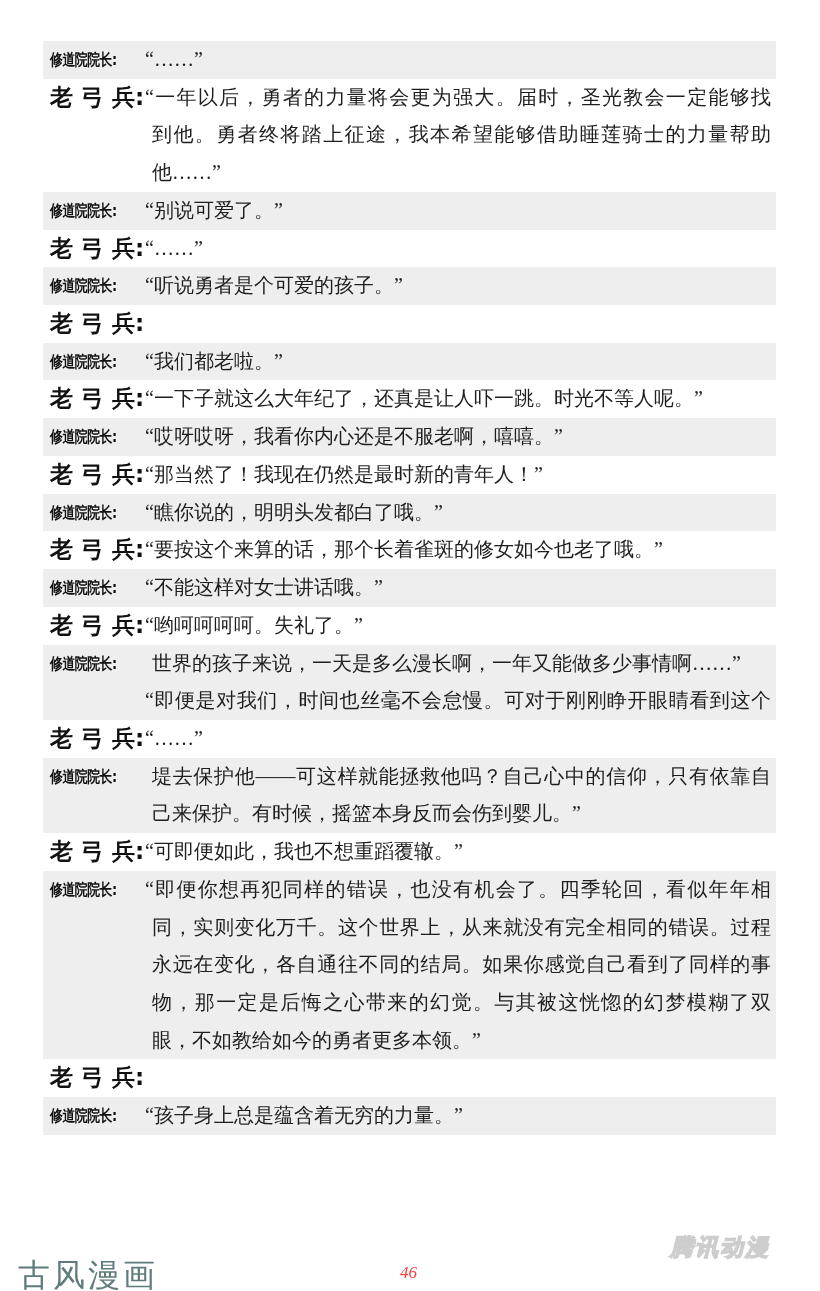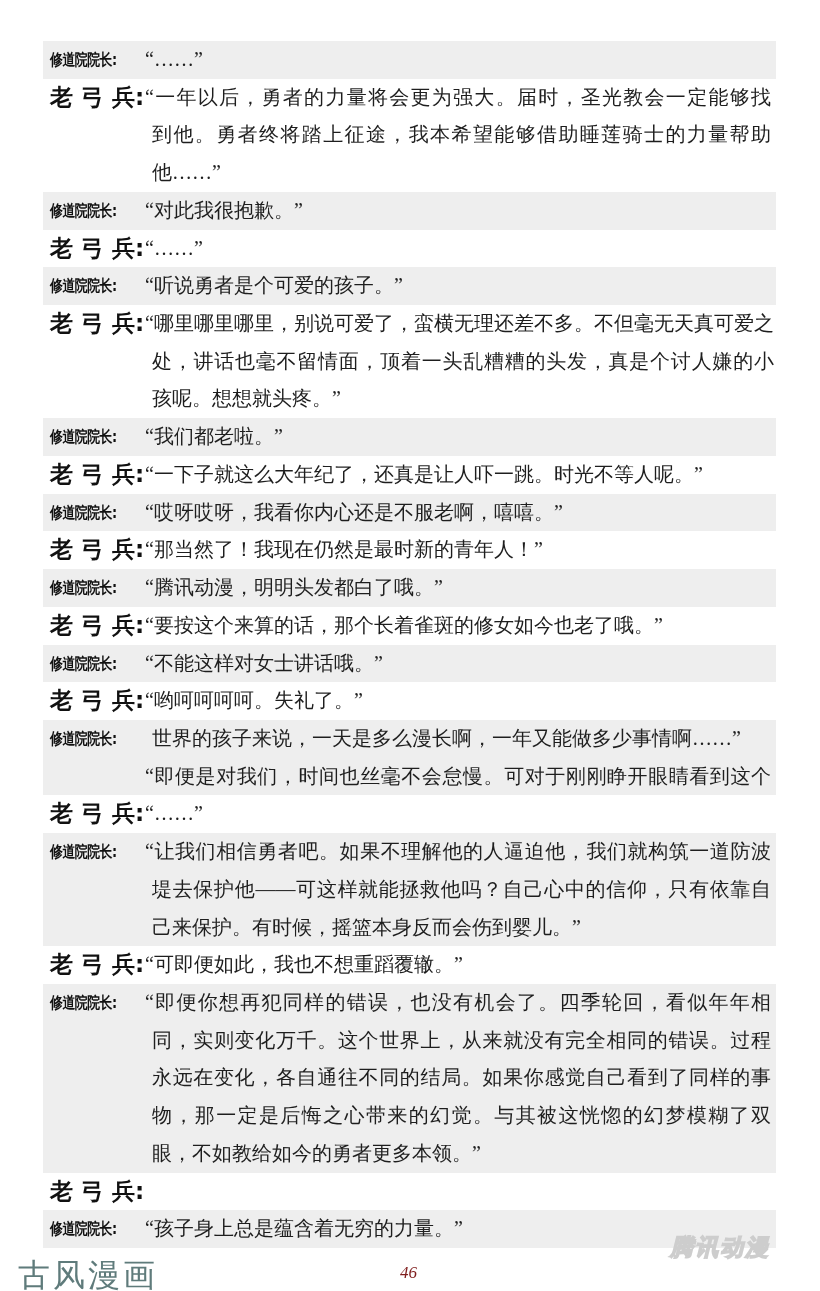--- a/index.html
+++ b/index.html
@@ -40,21 +40,21 @@
   .line.first { margin-left: -7px; }
   .line.justify { text-align: justify; text-align-last: justify; text-justify: inter-character; }
   .watermark-left {
     position: absolute; left: 18px; top: 1254px;
     font-family: "DejaVu Serif", "Liberation Serif", serif;
     font-size: 32px; color: #5f7b7b; letter-spacing: 3px;
   }
   .page-number {
     position: absolute; left: 400px; top: 1263px;
     font-family: "Liberation Serif", "DejaVu Serif", serif;
-    font-style: italic; font-size: 17px; color: #7f1d1d;
+    font-style: italic; font-size: 17px; color: #ef4444;
   }
   .watermark-right {
     position: absolute; left: 670px; top: 1232px;
     font-family: "DejaVu Sans", "Liberation Sans", sans-serif;
     font-weight: bold; font-style: italic; font-size: 23px; letter-spacing: 2px;
     color: #ffffff; -webkit-text-stroke: 1.4px #cdcdcd;
   }
 </style>
 </head>
 <body>
@@ -70,42 +70,37 @@
       <div class="label"><span>老 弓 兵:</span></div>
       <div class="text">
         <span class="line first justify">“一年以后，勇者的力量将会更为强大。届时，圣光教会一定能够找</span>
         <span class="line justify">到他。勇者终将踏上征途，我本希望能够借助睡莲骑士的力量帮助</span>
         <span class="line">他……”</span>
       </div>
     </div>
     <div class="row role-abbot">
       <div class="label"><span>修道院院长:</span></div>
       <div class="text">
-        <span class="line first">“对此我很抱歉。”</span>
+        <span class="line first">“别说可爱了。”</span>
       </div>
     </div>
     <div class="row role-soldier">
       <div class="label"><span>老 弓 兵:</span></div>
       <div class="text">
         <span class="line first">“……”</span>
       </div>
     </div>
     <div class="row role-abbot">
       <div class="label"><span>修道院院长:</span></div>
       <div class="text">
         <span class="line first">“听说勇者是个可爱的孩子。”</span>
       </div>
     </div>
     <div class="row role-soldier">
       <div class="label"><span>老 弓 兵:</span></div>
-      <div class="text">
-        <span class="line first justify">“哪里哪里哪里，别说可爱了，蛮横无理还差不多。不但毫无天真可爱之</span>
-        <span class="line justify">处，讲话也毫不留情面，顶着一头乱糟糟的头发，真是个讨人嫌的小</span>
-        <span class="line">孩呢。想想就头疼。”</span>
-      </div>
     </div>
     <div class="row role-abbot">
       <div class="label"><span>修道院院长:</span></div>
       <div class="text">
         <span class="line first">“我们都老啦。”</span>
       </div>
     </div>
     <div class="row role-soldier">
       <div class="label"><span>老 弓 兵:</span></div>
       <div class="text">
@@ -120,21 +115,21 @@
     </div>
     <div class="row role-soldier">
       <div class="label"><span>老 弓 兵:</span></div>
       <div class="text">
         <span class="line first">“那当然了！我现在仍然是最时新的青年人！”</span>
       </div>
     </div>
     <div class="row role-abbot">
       <div class="label"><span>修道院院长:</span></div>
       <div class="text">
-        <span class="line first">“腾讯动漫，明明头发都白了哦。”</span>
+        <span class="line first">“瞧你说的，明明头发都白了哦。”</span>
       </div>
     </div>
     <div class="row role-soldier">
       <div class="label"><span>老 弓 兵:</span></div>
       <div class="text">
         <span class="line first">“要按这个来算的话，那个长着雀斑的修女如今也老了哦。”</span>
       </div>
     </div>
     <div class="row role-abbot">
       <div class="label"><span>修道院院长:</span></div>
@@ -157,21 +152,20 @@
     </div>
     <div class="row role-soldier">
       <div class="label"><span>老 弓 兵:</span></div>
       <div class="text">
         <span class="line first">“……”</span>
       </div>
     </div>
     <div class="row role-abbot">
       <div class="label"><span>修道院院长:</span></div>
       <div class="text">
-        <span class="line first justify">“让我们相信勇者吧。如果不理解他的人逼迫他，我们就构筑一道防波</span>
         <span class="line justify">堤去保护他——可这样就能拯救他吗？自己心中的信仰，只有依靠自</span>
         <span class="line">己来保护。有时候，摇篮本身反而会伤到婴儿。”</span>
       </div>
     </div>
     <div class="row role-soldier">
       <div class="label"><span>老 弓 兵:</span></div>
       <div class="text">
         <span class="line first">“可即便如此，我也不想重蹈覆辙。”</span>
       </div>
     </div>

